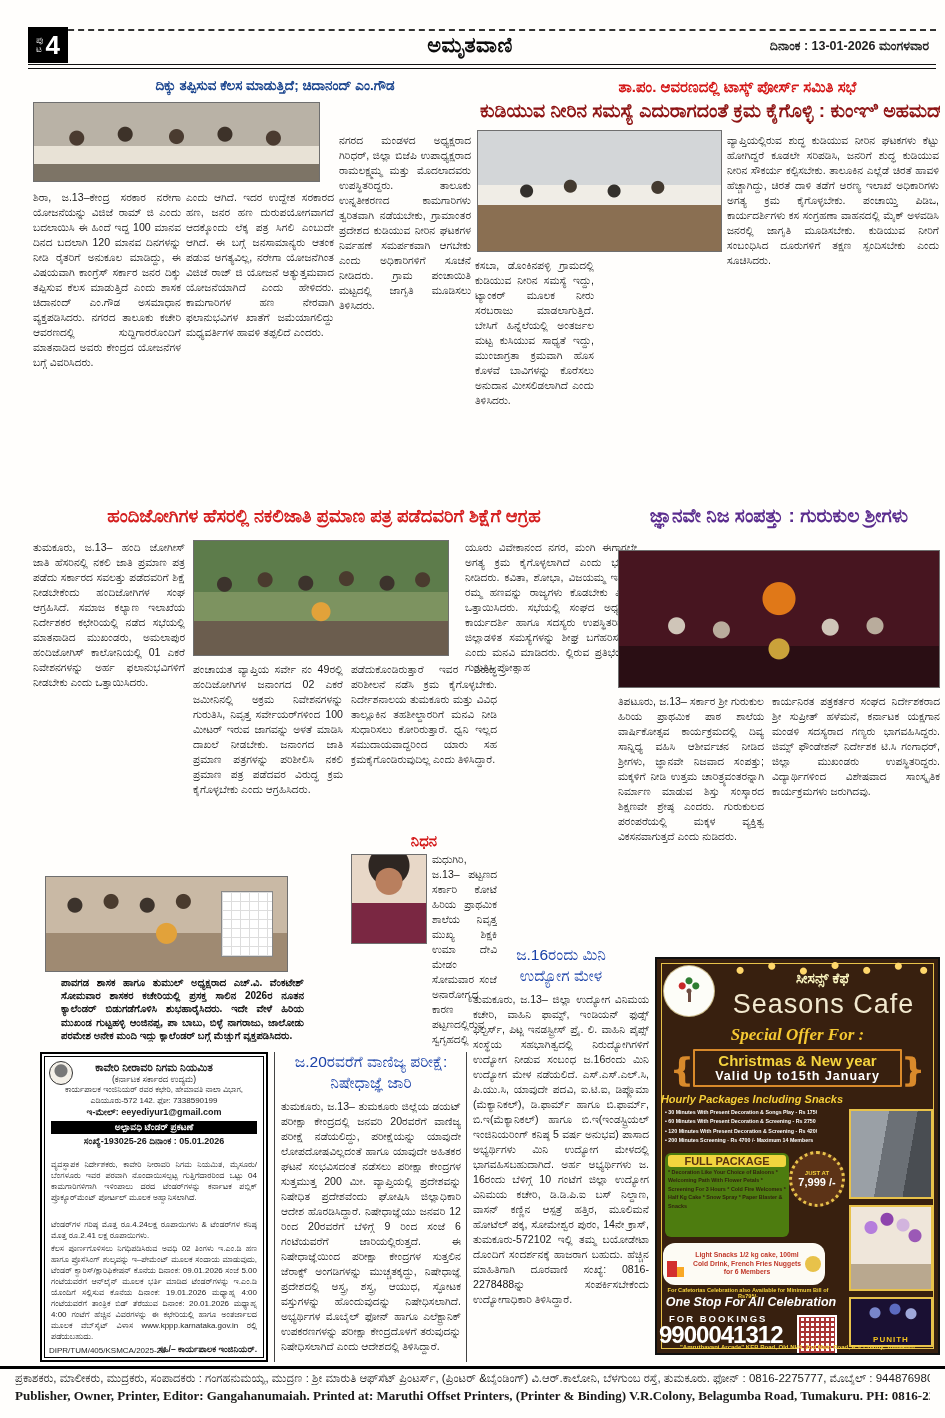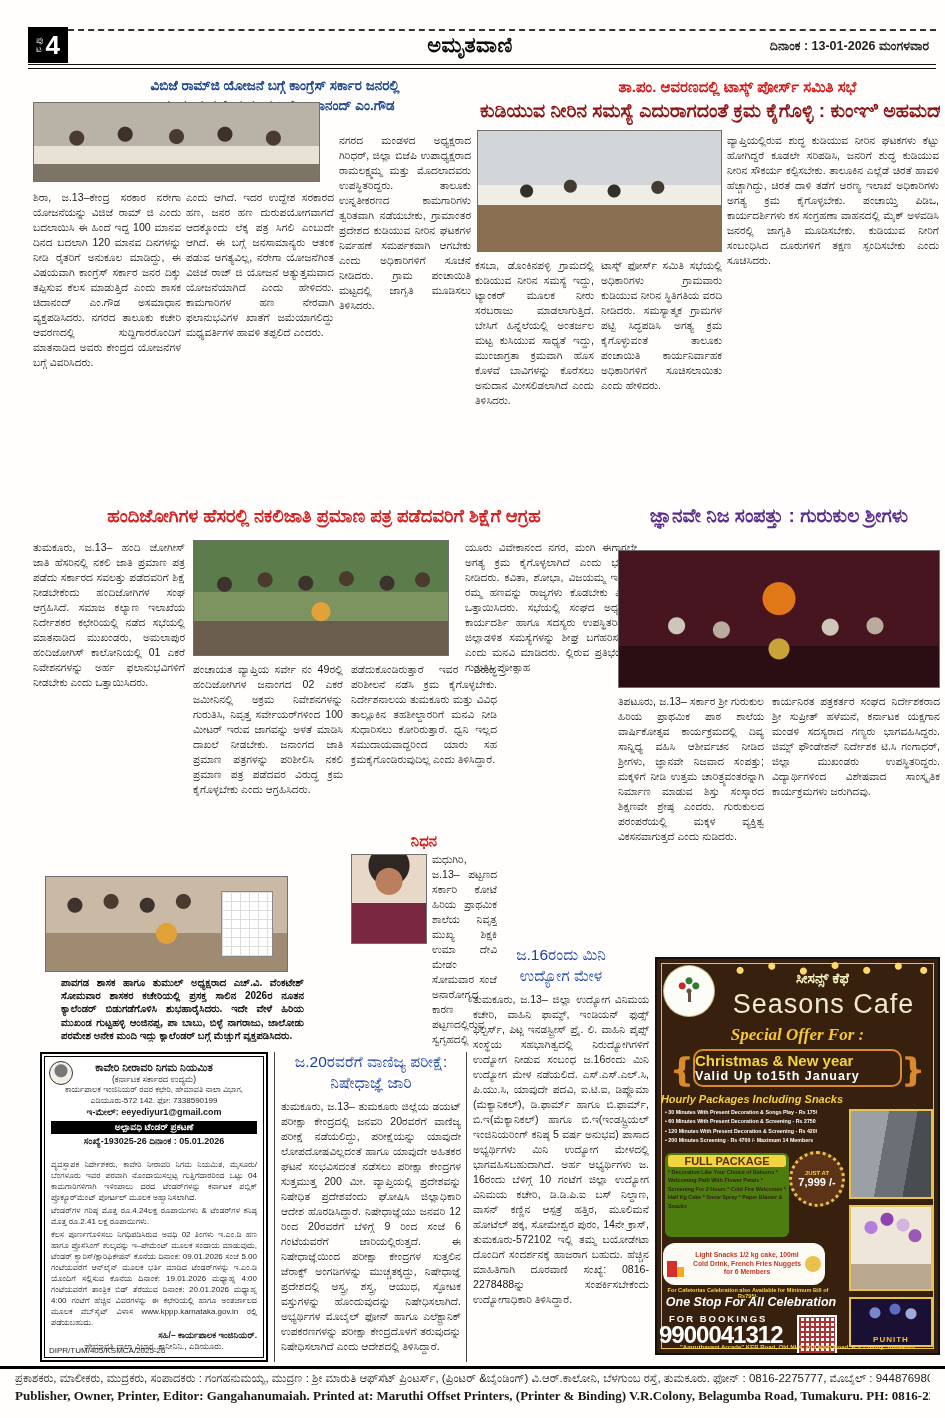--- a/index.html
+++ b/index.html
@@ -55,21 +55,21 @@
      box-shadow:0 0 0 1px #c9b98a; }
   .cafe-logo:after { content:""; position:absolute; inset:8px;
      background: radial-gradient(circle 3px at 50% 20%, #2e7d32 0 3px, transparent 4px),
                  radial-gradient(circle 3px at 30% 35%, #c62828 0 3px, transparent 4px),
                  radial-gradient(circle 3px at 70% 35%, #2e7d32 0 3px, transparent 4px),
                  radial-gradient(circle 2px at 50% 50%, #6d4c41 0 2px, transparent 3px),
                  linear-gradient(#6d4c41 0 0) 50% 75%/3px 10px no-repeat; }
   .ad-kn { position:absolute; top:11px; left:60px; right:10px; text-align:center; color:#fef9c3; font-weight:bold; font-size:14px; }
   .ad-en { position:absolute; top:30px; left:56px; right:4px; text-align:center; color:#f2e9cf; font-size:27px; letter-spacing:1px; }
   .ad-offer { position:absolute; top:66px; left:0; right:0; text-align:center; color:#f5c832; font-weight:bold; font-style:italic; font-size:17px; font-family:"Liberation Serif",serif; }
-  .ad-occ-box { position:absolute; top:90px; left:36px; right:36px; border:2px solid #d98a2b; border-radius:10px; text-align:left; padding:1px 0 2px 0; }
+  .ad-occ-box { position:absolute; top:90px; left:36px; right:36px; border:2px solid #d98a2b; border-radius:1px; text-align:center; padding:1px 0 2px 0; }
   .ad-occ1 { color:#f5d33f; font-weight:bold; font-size:15px; }
   .ad-occ2 { color:#ffffff; font-weight:bold; font-size:12.5px; letter-spacing:1px; }
   .brace { position:absolute; top:92px; color:#d98a2b; font-size:32px; font-weight:bold; }
   .ad-pk-title { position:absolute; top:134px; left:0; width:190px; text-align:center; color:#f6cf3a; font-weight:bold; font-style:italic; font-size:11px; }
   .ad-pk-list { position:absolute; top:149px; left:8px; width:152px; color:#fff; font-weight:bold; font-size:5.3px; line-height:1.75; white-space:nowrap; overflow:hidden; }
   .ad-fullcard { position:absolute; top:194px; left:8px; width:124px; height:84px; background:#4d7c0f; border-radius:6px; padding:2px 3px; overflow:hidden; }
   .ad-fullcard .fp-title { background:#f2d53e; color:#5a3410; font-weight:bold; font-size:11px; text-align:center; border-radius:3px; }
   .ad-fullcard .fp-items { font-size:5.4px; font-weight:bold; color:#32230f; line-height:1.55; margin-top:1px; }
   .ad-badge { position:absolute; left:132px; top:192px; width:56px; height:56px; border-radius:50%; background:#5c3317; border:3px dotted #e8c24a; color:#fff; display:flex; flex-direction:column; align-items:center; justify-content:center; }
   .ad-badge .b1 { font-size:6px; color:#f5d33f; font-weight:bold; }
@@ -107,21 +107,20 @@
       <span>ಟ</span>
     </span>
     <span class="num">4</span>
   </div>
   <div class="abs masthead center" style="left:330px;top:33px;width:280px;">ಅಮೃತವಾಣಿ</div>
   <div class="abs dateline" style="left:690px;top:39px;width:245px;text-align:right;padding-right:6px;">ದಿನಾಂಕ : 13-01-2026 ಮಂಗಳವಾರ</div>
   <div class="abs" style="left:28px;top:64px;width:908px;border-top:1.6px solid #111;"></div>
   <div class="abs" style="left:28px;top:68px;width:908px;border-top:1px solid #111;"></div>
 
   <div class="abs kick-blue center" style="left:40px;top:76px;width:470px;">
-    <div>ವಿಬಿಜೆ ರಾಮ್‌ಜಿ ಯೋಜನೆ ಬಗ್ಗೆ ಕಾಂಗ್ರೆಸ್ ಸರ್ಕಾರ ಜನರಲ್ಲಿ</div>
     <div>ದಿಕ್ಕು ತಪ್ಪಿಸುವ ಕೆಲಸ ಮಾಡುತ್ತಿದೆ; ಚಿದಾನಂದ್ ಎಂ.ಗೌಡ</div>
   </div>
   <div class="abs kick-red center" style="left:540px;top:78px;width:395px;">ತಾ.ಪಂ. ಆವರಣದಲ್ಲಿ ಟಾಸ್ಕ್ ಪೋರ್ಸ್ ಸಮಿತಿ ಸಭೆ</div>
   <div class="abs hl-maroon center" style="left:480px;top:100px;width:460px;height:30px;overflow:hidden;white-space:nowrap;">ಕುಡಿಯುವ ನೀರಿನ ಸಮಸ್ಯೆ ಎದುರಾಗದಂತೆ ಕ್ರಮ ಕೈಗೊಳ್ಳಿ : ಕುಂಞಿ ಅಹಮದ್</div>
 
   <div class="photo" style="left:33px;top:102px;width:287px;height:80px;
        background:
         radial-gradient(circle 7px at 15% 45%, #4a3b30 0 7px, transparent 8px),
         radial-gradient(circle 7px at 32% 40%, #3d3229 0 7px, transparent 8px),
         radial-gradient(circle 7px at 50% 43%, #4a3b30 0 7px, transparent 8px),
@@ -134,21 +133,20 @@
         radial-gradient(circle 6px at 20% 50%, #33302c 0 6px, transparent 7px),
         radial-gradient(circle 6px at 38% 46%, #433a30 0 6px, transparent 7px),
         radial-gradient(circle 6px at 56% 50%, #33302c 0 6px, transparent 7px),
         radial-gradient(circle 6px at 74% 47%, #433a30 0 6px, transparent 7px),
         linear-gradient(#d3d6d8 0 45%, #f0ede6 45% 62%, #8a6f52 62% 100%);"></div>
 
   <div class="abs bodytxt" style="left:33px;top:190px;width:148px;height:302px;">ಶಿರಾ, ಜ.13–ಕೇಂದ್ರ ಸರಕಾರ ನರೇಗಾ ಯೋಜನೆಯನ್ನು ವಿಜಿಜೆ ರಾಮ್ ಜಿ ಎಂದು ಬದಲಾಯಿಸಿ ಈ ಹಿಂದೆ ಇದ್ದ 100 ಮಾನವ ದಿನದ ಬದಲಾಗಿ 120 ಮಾನವ ದಿನಗಳನ್ನು ನೀಡಿ ರೈತರಿಗೆ ಅನುಕೂಲ ಮಾಡಿದ್ದು, ಈ ವಿಷಯವಾಗಿ ಕಾಂಗ್ರೆಸ್ ಸರ್ಕಾರ ಜನರ ದಿಕ್ಕು ತಪ್ಪಿಸುವ ಕೆಲಸ ಮಾಡುತ್ತಿದೆ ಎಂದು ಶಾಸಕ ಚಿದಾನಂದ್ ಎಂ.ಗೌಡ ಅಸಮಾಧಾನ ವ್ಯಕ್ತಪಡಿಸಿದರು. ನಗರದ ತಾಲೂಕು ಕಚೇರಿ ಆವರಣದಲ್ಲಿ ಸುದ್ದಿಗಾರರೊಂದಿಗೆ ಮಾತನಾಡಿದ ಅವರು ಕೇಂದ್ರದ ಯೋಜನೆಗಳ ಬಗ್ಗೆ ವಿವರಿಸಿದರು.</div>
   <div class="abs bodytxt" style="left:186px;top:190px;width:148px;height:302px;">ಎಂದು ಆಗಿದೆ. ಇದರ ಉದ್ದೇಶ ಸರಕಾರದ ಹಣ, ಜನರ ಹಣ ದುರುಪಯೋಗವಾಗದೆ ಆದಕ್ಕೊಂದು ಲೆಕ್ಕ ಪತ್ರ ಸಿಗಲಿ ಎಂಬುದೇ ಆಗಿದೆ. ಈ ಬಗ್ಗೆ ಜನಸಾಮಾನ್ಯರು ಆತಂಕ ಪಡುವ ಅಗತ್ಯವಿಲ್ಲ, ನರೇಗಾ ಯೋಜನೆಗಿಂತ ವಿಜಿಜೆ ರಾಜ್ ಜಿ ಯೋಜನೆ ಅತ್ಯುತ್ತಮವಾದ ಯೋಜನೆಯಾಗಿದೆ ಎಂದು ಹೇಳಿದರು. ಕಾಮಗಾರಿಗಳ ಹಣ ನೇರವಾಗಿ ಫಲಾನುಭವಿಗಳ ಖಾತೆಗೆ ಜಮೆಯಾಗಲಿದ್ದು ಮಧ್ಯವರ್ತಿಗಳ ಹಾವಳಿ ತಪ್ಪಲಿದೆ ಎಂದರು.</div>
   <div class="abs bodytxt" style="left:339px;top:133px;width:132px;height:359px;">ನಗರದ ಮಂಡಳದ ಅಧ್ಯಕ್ಷರಾದ ಗಿರಿಧರ್, ಜಿಲ್ಲಾ ಬಿಜೆಪಿ ಉಪಾಧ್ಯಕ್ಷರಾದ ರಾಮಲಕ್ಷ್ಮಮ್ಮ ಮತ್ತು ಮೊದಲಾದವರು ಉಪಸ್ಥಿತರಿದ್ದರು. ತಾಲೂಕು ಉನ್ನತೀಕರಣದ ಕಾಮಗಾರಿಗಳು ತ್ವರಿತವಾಗಿ ನಡೆಯಬೇಕು, ಗ್ರಾಮಾಂತರ ಪ್ರದೇಶದ ಕುಡಿಯುವ ನೀರಿನ ಘಟಕಗಳ ನಿರ್ವಹಣೆ ಸಮರ್ಪಕವಾಗಿ ಆಗಬೇಕು ಎಂದು ಅಧಿಕಾರಿಗಳಿಗೆ ಸೂಚನೆ ನೀಡಿದರು. ಗ್ರಾಮ ಪಂಚಾಯಿತಿ ಮಟ್ಟದಲ್ಲಿ ಜಾಗೃತಿ ಮೂಡಿಸಲು ತಿಳಿಸಿದರು.</div>
   <div class="abs bodytxt" style="left:475px;top:258px;width:119px;height:234px;">ಕಸಬಾ, ಡೊಂಕಿನಪಳ್ಳಿ ಗ್ರಾಮದಲ್ಲಿ ಕುಡಿಯುವ ನೀರಿನ ಸಮಸ್ಯೆ ಇದ್ದು, ಟ್ಯಾಂಕರ್ ಮೂಲಕ ನೀರು ಸರಬರಾಜು ಮಾಡಲಾಗುತ್ತಿದೆ. ಬೇಸಿಗೆ ಹಿನ್ನೆಲೆಯಲ್ಲಿ ಅಂತರ್ಜಲ ಮಟ್ಟ ಕುಸಿಯುವ ಸಾಧ್ಯತೆ ಇದ್ದು, ಮುಂಜಾಗ್ರತಾ ಕ್ರಮವಾಗಿ ಹೊಸ ಕೊಳವೆ ಬಾವಿಗಳನ್ನು ಕೊರೆಸಲು ಅನುದಾನ ಮೀಸಲಿಡಲಾಗಿದೆ ಎಂದು ತಿಳಿಸಿದರು.</div>
-  <div class="abs bodytxt" style="left:601px;top:258px;width:121px;height:234px;">ಟಾಸ್ಕ್ ಫೋರ್ಸ್ ಸಮಿತಿ ಸಭೆಯಲ್ಲಿ ಅಧಿಕಾರಿಗಳು ಗ್ರಾಮವಾರು ಕುಡಿಯುವ ನೀರಿನ ಸ್ಥಿತಿಗತಿಯ ವರದಿ ನೀಡಿದರು. ಸಮಸ್ಯಾತ್ಮಕ ಗ್ರಾಮಗಳ ಪಟ್ಟಿ ಸಿದ್ಧಪಡಿಸಿ ಅಗತ್ಯ ಕ್ರಮ ಕೈಗೊಳ್ಳುವಂತೆ ತಾಲೂಕು ಪಂಚಾಯಿತಿ ಕಾರ್ಯನಿರ್ವಾಹಕ ಅಧಿಕಾರಿಗಳಿಗೆ ಸೂಚಿಸಲಾಯಿತು ಎಂದು ಹೇಳಿದರು.</div>
   <div class="abs bodytxt" style="left:727px;top:133px;width:212px;height:359px;">ವ್ಯಾಪ್ತಿಯಲ್ಲಿರುವ ಶುದ್ಧ ಕುಡಿಯುವ ನೀರಿನ ಘಟಕಗಳು ಕೆಟ್ಟು ಹೋಗಿದ್ದರೆ ಕೂಡಲೇ ಸರಿಪಡಿಸಿ, ಜನರಿಗೆ ಶುದ್ಧ ಕುಡಿಯುವ ನೀರಿನ ಸೌಕರ್ಯ ಕಲ್ಪಿಸಬೇಕು. ತಾಲೂಕಿನ ಎಲ್ಲೆಡೆ ಚಿರತೆ ಹಾವಳಿ ಹೆಚ್ಚಾಗಿದ್ದು, ಚಿರತೆ ದಾಳಿ ತಡೆಗೆ ಅರಣ್ಯ ಇಲಾಖೆ ಅಧಿಕಾರಿಗಳು ಅಗತ್ಯ ಕ್ರಮ ಕೈಗೊಳ್ಳಬೇಕು. ಪಂಚಾಯ್ತಿ ಪಿಡಿಒ, ಕಾರ್ಯದರ್ಶಿಗಳು ಕಸ ಸಂಗ್ರಹಣಾ ವಾಹನದಲ್ಲಿ ಮೈಕ್ ಅಳವಡಿಸಿ ಜನರಲ್ಲಿ ಜಾಗೃತಿ ಮೂಡಿಸಬೇಕು. ಕುಡಿಯುವ ನೀರಿಗೆ ಸಂಬಂಧಿಸಿದ ದೂರುಗಳಿಗೆ ತಕ್ಷಣ ಸ್ಪಂದಿಸಬೇಕು ಎಂದು ಸೂಚಿಸಿದರು.</div>
 
   <div class="abs hl-red center" style="left:33px;top:506px;width:582px;height:28px;overflow:hidden;white-space:nowrap;">ಹಂದಿಜೋಗಿಗಳ ಹೆಸರಲ್ಲಿ ನಕಲಿಜಾತಿ ಪ್ರಮಾಣ ಪತ್ರ ಪಡೆದವರಿಗೆ ಶಿಕ್ಷೆಗೆ ಆಗ್ರಹ</div>
 
   <div class="photo" style="left:193px;top:540px;width:256px;height:116px;
        background:
         radial-gradient(circle 7px at 12% 38%, #3c332c 0 7px, transparent 8px),
         radial-gradient(circle 7px at 28% 34%, #4a3b2e 0 7px, transparent 8px),
         radial-gradient(circle 7px at 44% 37%, #3c332c 0 7px, transparent 8px),
         radial-gradient(circle 7px at 60% 33%, #4a3b2e 0 7px, transparent 8px),
@@ -204,21 +202,21 @@
   <div class="abs notice-outer" style="left:40px;top:1052px;width:228px;height:310px;">
     <div class="notice-inner">
       <span class="knnl-logo"></span>
       <div class="notice-title">ಕಾವೇರಿ ನೀರಾವರಿ ನಿಗಮ ನಿಯಮಿತ</div>
       <div class="notice-sub">(ಕರ್ನಾಟಕ ಸರ್ಕಾರದ ಉದ್ಯಮ)</div>
       <div class="notice-line">ಕಾರ್ಯಪಾಲಕ ಇಂಜಿನಿಯರ್ ರವರ ಕಛೇರಿ, ಹೇಮಾವತಿ ನಾಲಾ ವಿಭಾಗ, ಎಡಿಯೂರು-572 142. ಫೋ: 7338590199</div>
       <div class="notice-email">ಇ-ಮೇಲ್: eeyediyur1@gmail.com</div>
       <div class="notice-bar">ಅಲ್ಪಾವಧಿ ಟೆಂಡರ್ ಪ್ರಕಟಣೆ</div>
       <div class="notice-num">ಸಂಖ್ಯೆ-193025-26 ದಿನಾಂಕ : 05.01.2026</div>
       <div class="notice-body">ವ್ಯವಸ್ಥಾಪಕ ನಿರ್ದೇಶಕರು, ಕಾವೇರಿ ನೀರಾವರಿ ನಿಗಮ ನಿಯಮಿತ, ಮೈಸೂರು/ಬೆಂಗಳೂರು ಇವರ ಪರವಾಗಿ ನೊಂದಾಯಿಸಲ್ಪಟ್ಟ ಗುತ್ತಿಗೆದಾರರಿಂದ ಒಟ್ಟು 04 ಕಾಮಗಾರಿಗಳಿಗಾಗಿ ಇಳಿಂಪಾಲು ದರದ ಟೆಂಡರ್‌ಗಳನ್ನು ಕರ್ನಾಟಕ ಪಬ್ಲಿಕ್ ಪ್ರೊಕ್ಯೂರ್‌ಮೆಂಟ್ ಪೋರ್ಟಲ್ ಮೂಲಕ ಅಹ್ವಾನಿಸಲಾಗಿದೆ.</div>
-      <div class="notice-body" style="margin-top:2px;">ಟೆಂಡರ್‌ಗಳ ಗರಿಷ್ಠ ಮೊತ್ತ ರೂ.4.24ಲಕ್ಷ ರೂಪಾಯಿಗಳು &amp; ಟೆಂಡರ್‌ಗಳ ಕನಿಷ್ಠ ಮೊತ್ತ ರೂ.2.41 ಲಕ್ಷ ರೂಪಾಯಿಗಳು.</div>
+      <div class="notice-body" style="margin-top:16px;">ಟೆಂಡರ್‌ಗಳ ಗರಿಷ್ಠ ಮೊತ್ತ ರೂ.4.24ಲಕ್ಷ ರೂಪಾಯಿಗಳು &amp; ಟೆಂಡರ್‌ಗಳ ಕನಿಷ್ಠ ಮೊತ್ತ ರೂ.2.41 ಲಕ್ಷ ರೂಪಾಯಿಗಳು.</div>
       <div class="notice-body" style="margin-top:2px;">ಕೆಲಸ ಪೂರ್ಣಗೊಳಿಸಲು ನಿಗಧಿಪಡಿಸಿರುವ ಅವಧಿ 02 ತಿಂಗಳು ಇ.ಎಂ.ಡಿ ಹಣ ಹಾಗೂ ಪ್ರೊಸೆಸಿಂಗ್ ಶುಲ್ಕವನ್ನು ಇ–ಪೇಮೆಂಟ್ ಮೂಲಕ ಸಂದಾಯ ಮಾಡುವುದು, ಟೆಂಡರ್ ಕ್ವಾರಿಸ್/ಕ್ಲಾರಿಫಿಕೇಷನ್ ಕೊನೆಯ ದಿನಾಂಕ: 09.01.2026 ಸಂಜೆ 5.00 ಗಂಟೆಯವರೆಗೆ ಆನ್‌ಲೈನ್ ಮೂಲಕ ಭರ್ತಿ ಮಾಡಿದ ಟೆಂಡರ್‌ಗಳನ್ನು ಇ.ಎಂ.ಡಿ ಯೊಂದಿಗೆ ಸಲ್ಲಿಸುವ ಕೊನೆಯ ದಿನಾಂಕ: 19.01.2026 ಮಧ್ಯಾಹ್ನ 4:00 ಗಂಟೆಯವರೆಗೆ ತಾಂತ್ರಿಕ ಬಿಡ್ ತೆರೆಯುವ ದಿನಾಂಕ: 20.01.2026 ಮಧ್ಯಾಹ್ನ 4:00 ಗಂಟೆಗೆ ಹೆಚ್ಚಿನ ವಿವರಗಳನ್ನು ಈ ಕಛೇರಿಯಲ್ಲಿ ಹಾಗೂ ಅಂತರ್ಜಾಲದ ಮೂಲಕ ವೆಬ್‌ಸೈಟ್ ವಿಳಾಸ www.kppp.karnataka.gov.in ರಲ್ಲಿ ಪಡೆಯಬಹುದು.</div>
       <div class="notice-sign">ಸಹಿ/– ಕಾರ್ಯಪಾಲಕ ಇಂಜಿನಿಯರ್.</div>
       <div class="notice-sign2">ಹೇಮಾವತಿ ನಾಲಾ ವಿಭಾಗ, ಕಾನೀನಿನಿ., ಎಡಿಯೂರು.</div>
       <div class="notice-ref">DIPR/TUM/405/KSMCA/2025-26</div>
     </div>
   </div>
 
   <div class="abs vrule" style="left:274px;top:1052px;height:310px;"></div>
   <div class="abs vrule" style="left:466px;top:1052px;height:310px;"></div>
 

